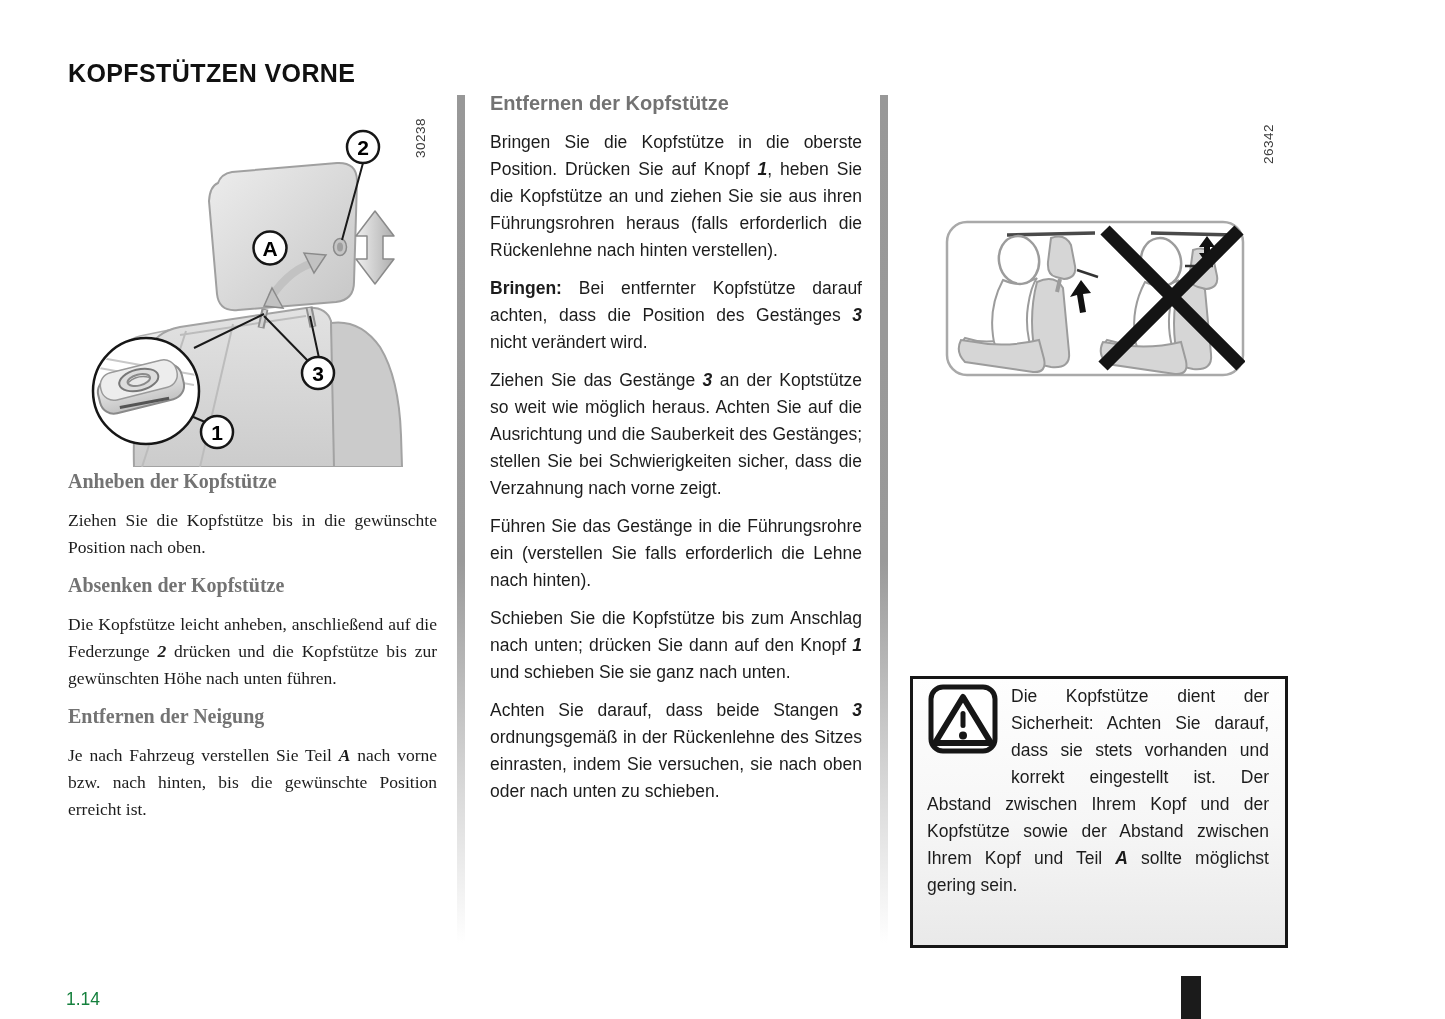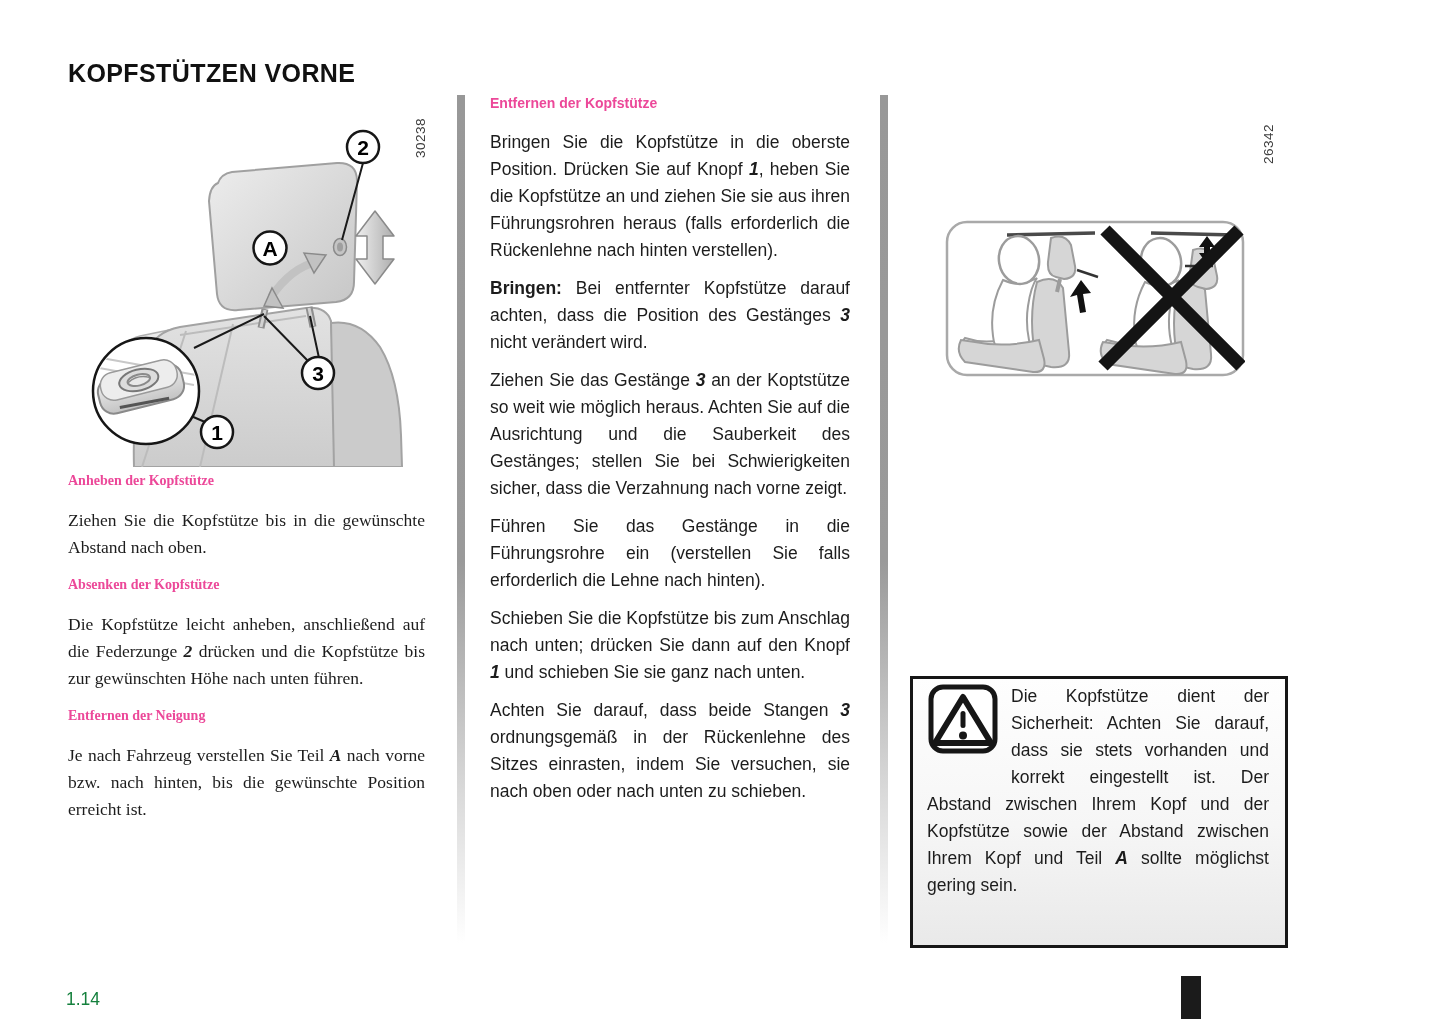--- a/index.html
+++ b/index.html
@@ -10,23 +10,23 @@
   .divider{position:absolute;top:95px;width:8px;height:848px;
            background:linear-gradient(to bottom,#989898 0%,#9a9a9a 55%,#d9d9d9 82%,rgba(255,255,255,0) 100%);}
   .div1{left:457px;} .div2{left:880px;}
   .figref{position:absolute;font-size:13.5px;color:#3c3c3c;
           writing-mode:vertical-rl;transform:rotate(180deg);letter-spacing:.5px;}
   .ref-left{left:413px;top:96px;height:62px;}
   .ref-right{left:1261px;top:98px;height:66px;}
   .col{position:absolute;}
   .leftcol{left:68px;top:468px;width:369px;font-family:Liberation Serif, serif;}
   .midcol{left:490px;top:90px;width:372px;}
-  h2.sec{font-size:14px;font-weight:bold;color:#ec4899;margin:0 0 13px 0;line-height:26px;}
+  h2.sec{font-size:20px;font-weight:bold;color:#737373;margin:0 0 13px 0;line-height:26px;}
   .sec-gap{margin-top:42px;}
-  p.body{font-size:17.5px;line-height:27px;text-align:justify;margin:0 12px 11px 0;color:#1c1c1c;}
+  p.body{font-size:17.5px;line-height:27px;text-align:justify;margin:0 0 11px 0;color:#1c1c1c;}
   .fig{position:absolute;}
   .fig-left{left:68px;top:95px;}
   .fig-right{left:945px;top:220px;}
   .warnbox{position:absolute;left:910px;top:676px;width:378px;height:272px;box-sizing:border-box;
            border:3px solid #161616;padding:4px 16px 10px 14px;
            background:linear-gradient(180deg,#fefefe 0%,#f6f6f6 55%,#e9e9e9 100%);}
   .warnicon{float:left;width:84px;height:106px;}
   .warnbox p.body{margin:0;}
   .pagenum{position:absolute;left:66px;top:989px;font-size:17.5px;color:#15803d;}
   .tab{position:absolute;left:1181px;top:976px;width:20px;height:43px;background:#1b1b1b;}
@@ -109,21 +109,21 @@
       <circle cx="250" cy="278" r="16" fill="#fff" stroke="#161616" stroke-width="2.5"></circle>
       <text x="250" y="285.5">3</text>
       <circle cx="149" cy="337" r="16" fill="#fff" stroke="#161616" stroke-width="2.5"></circle>
       <text x="149" y="344.5">1</text>
     </g>
   </svg>
   <div class="figref ref-left">30238</div>
 
   <div class="col leftcol">
     <h2 class="sec">Anheben der Kopfstütze</h2>
-    <p class="body"><span>Ziehen Sie die Kopfstütze bis in die gewünschte Abstand nach oben.</span></p>
+    <p class="body"><span>Ziehen Sie die Kopfstütze bis in die gewünschte Position nach oben.</span></p>
     <h2 class="sec sec-gap">Absenken der Kopfstütze</h2>
     <p class="body"><span>Die Kopfstütze leicht anheben, anschließend auf die Federzunge </span><span style="font-weight: 700; font-style: italic;">2</span><span> drücken und die Kopfstütze bis zur gewünschten Höhe nach unten führen.</span></p>
     <h2 class="sec sec-gap">Entfernen der Neigung</h2>
     <p class="body"><span>Je nach Fahrzeug verstellen Sie Teil </span><span style="font-weight: 700; font-style: italic;">A</span><span> nach vorne bzw. nach hinten, bis die gewünschte Position erreicht ist.</span></p>
   </div>
 
   <div class="col midcol">
     <h2 class="sec">Entfernen der Kopfstütze</h2>
     <p class="body"><span>Bringen Sie die Kopfstütze in die oberste Position. Drücken Sie auf Knopf </span><span style="font-weight: 700; font-style: italic;">1</span><span>, heben Sie die Kopfstütze an und ziehen Sie sie aus ihren Führungsrohren heraus (falls erforderlich die Rückenlehne nach hinten verstellen).</span></p>
     <p class="body"><span style="font-weight: 700;">Bringen:</span><span> Bei entfernter Kopfstütze darauf achten, dass die Position des Gestänges </span><span style="font-weight: 700; font-style: italic;">3</span><span> nicht verändert wird.</span></p>

